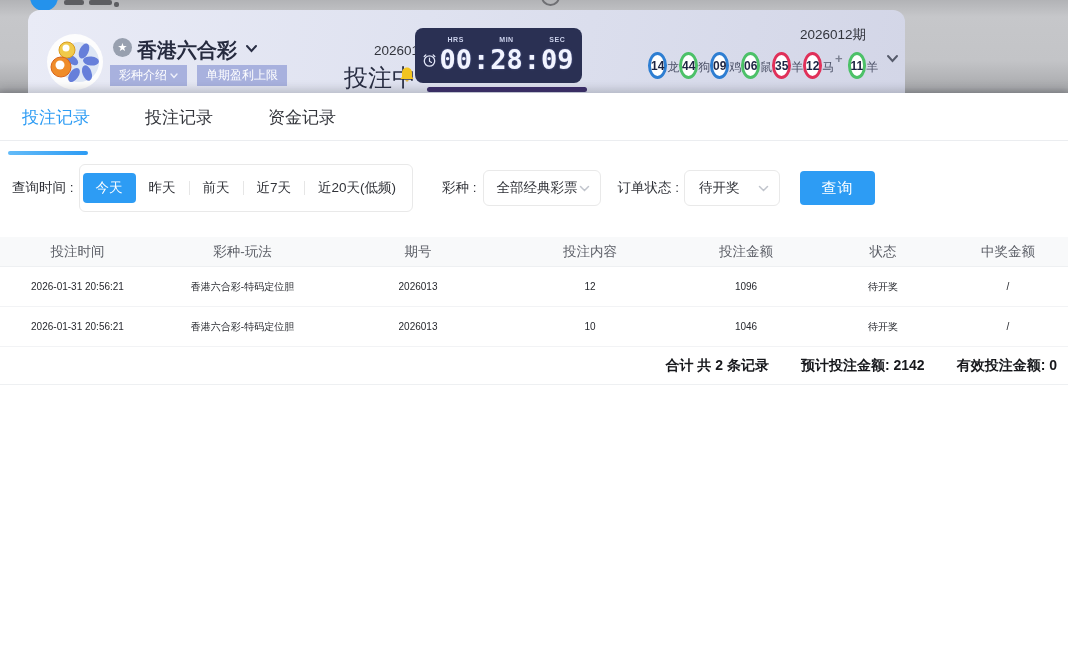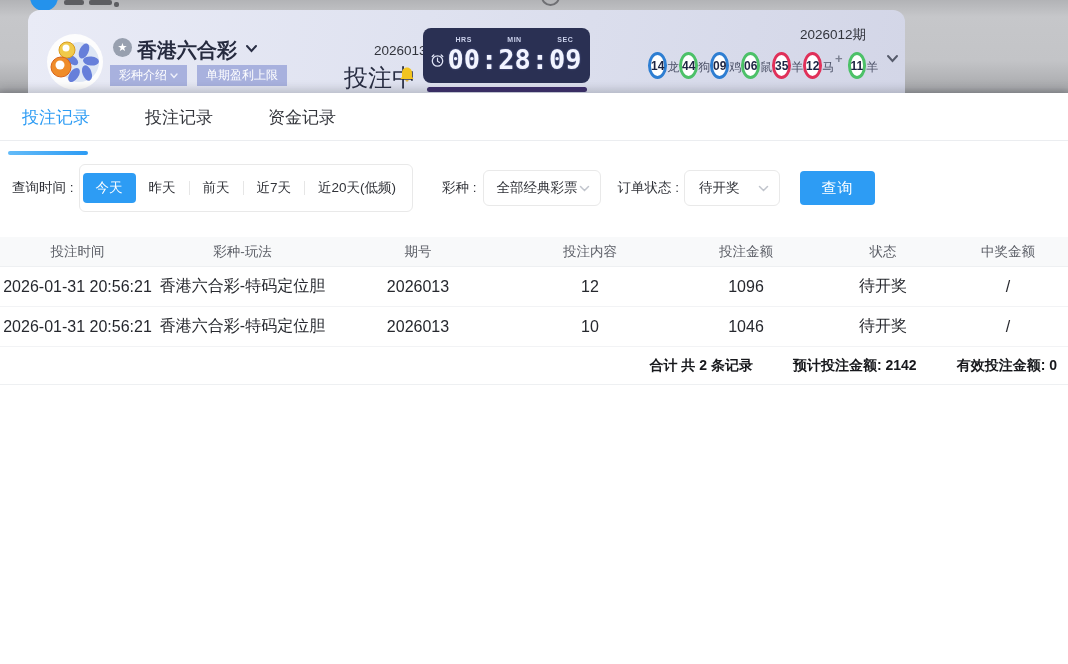--- a/index.html
+++ b/index.html
@@ -26,21 +26,21 @@
     background:#98a0af; color:#fff; font-size:11px; line-height:19px; text-align:center; }
   .lottery-title { position:absolute; left:109px; top:27px; font-size:20px; font-weight:bold; color:#262b3f; }
   .title-chev { position:absolute; left:217px; top:34px; }
   .pill { position:absolute; top:55px; height:21px; border-radius:0; background:#a8b1de; color:#fff;
     font-size:12px; line-height:21px; padding:0 9px; display:flex; align-items:center; gap:3px; }
   .pill1 { left:82px; }
   .pill2 { left:169px; }
   .issue-now { position:absolute; left:320px; top:32px; width:92px; text-align:right; font-size:13.5px; color:#32343c; }
   .status-text { position:absolute; left:316px; top:52px; font-size:24px; color:#272c41; }
   .bell { position:absolute; left:371px; top:56px; }
-  .timer { position:absolute; left:395px; top:18px; width:167px; height:55px; background:#2a3053; border-radius:8px;
+  .timer { position:absolute; left:387px; top:18px; width:167px; height:55px; background:#2a3053; border-radius:8px;
     display:flex; align-items:center; padding:0 8px 0 7px; }
   .t-icon { margin-top:10px; margin-right:2px; flex:none; }
   .t-body { flex:1; display:flex; justify-content:center; align-items:flex-end; }
   .t-group { display:flex; flex-direction:column; align-items:center; }
   .t-label { font-size:7px; font-weight:bold; letter-spacing:.5px; color:#ccd2ec; height:9px; }
   .t-digits, .t-colon { font-family:"DejaVu Sans Mono","Liberation Mono",monospace; font-weight:bold;
     font-size:27px; line-height:30px; color:#f2f4ff; text-shadow:0 0 2px rgba(160,175,255,.45); }
   .t-colon { padding:0 1px; }
   .t-progress { position:absolute; left:399px; top:77px; width:160px; height:5px; border-radius:3px; background:#3a2c6a; }
   .issue-last { position:absolute; left:772px; top:16px; width:100px; font-size:13.5px; color:#32343c; }
@@ -79,24 +79,24 @@
     font-size:13.5px; color:#303238; cursor:pointer; }
   .sel-lottery { margin-left:6px; width:118px; padding:0 10px 0 13px; justify-content:space-between; }
   .lbl-status { margin-left:17px; }
   .sel-status { margin-left:5px; width:96px; padding:0 10px 0 14px; justify-content:space-between; }
   .query-btn { margin-left:20px; width:75px; height:34px; border:none; border-radius:4px; background:#2d9cf4;
     color:#fff; font-size:15px; font-family:inherit; cursor:pointer; letter-spacing:1px; }
 
   .table { margin-top:31px; }
   .tr { display:grid; grid-template-columns:155px 175px 176px 168px 144px 130px 120px; align-items:center; text-align:center; }
   .thead { height:30px; background:#f8f9fa; font-size:13.5px; color:#5b5e66; border-bottom:1px solid #eef0f2; }
-  .trow { height:40px; font-size:16px; color:#26282e; border-bottom:1px solid #f2f3f5; }
+  .trow { height:40px; font-size:10px; color:#26282e; border-bottom:1px solid #f2f3f5; }
   .summary { height:38px; display:flex; align-items:center; justify-content:flex-end; padding-right:11px;
     border-bottom:1px solid #eef0f2; font-size:14px; font-weight:bold; color:#17181c; }
-  .summary span { margin-left:40px; }
+  .summary span { margin-left:32px; }
 
   .chev-svg { display:block; }
 </style>
 </head>
 <body>
 
 <div class="gray-zone">
   <div class="topstrip">
     <div class="brand-circle"></div>
     <div class="smudge s1"></div>

